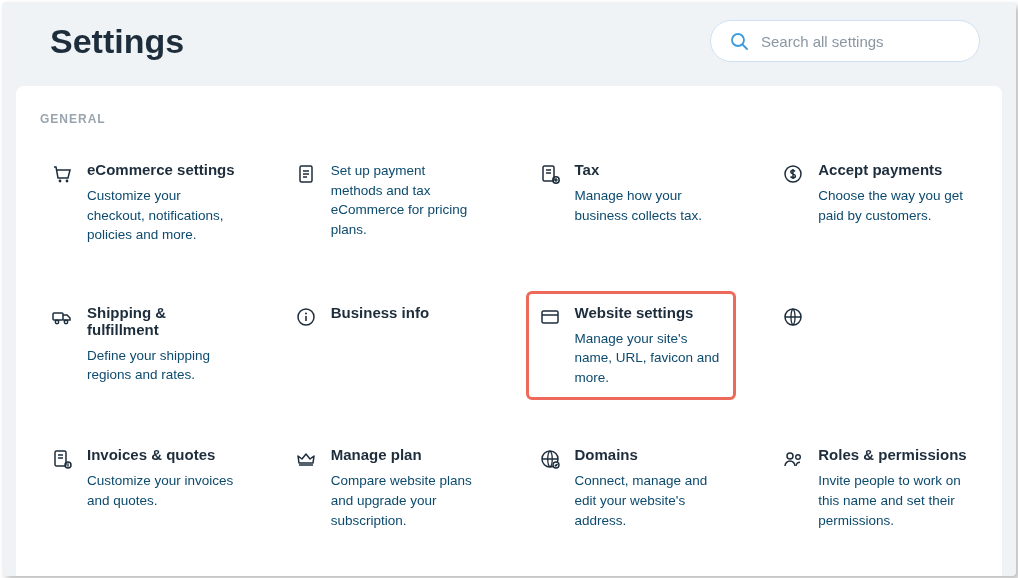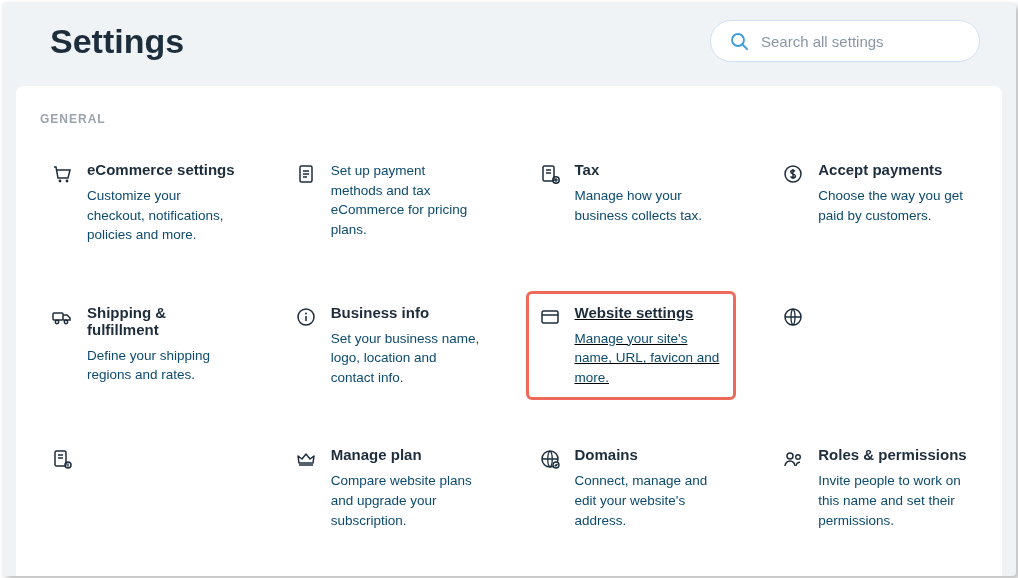--- a/index.html
+++ b/index.html
@@ -79,21 +79,20 @@
     align-items: flex-start;
     gap: 14px;
     padding: 10px 10px;
     border-radius: 6px;
     cursor: pointer;
     border: 3px solid transparent;
   }
   .card.highlight {
     border-color: #ed6a5a;
     background: #fff;
-    text-decoration: underline;
   }
   .icon-box {
     flex: 0 0 22px;
     width: 22px;
     height: 22px;
     display: flex;
     align-items: center;
     justify-content: center;
     margin-top: 2px;
   }
@@ -255,21 +254,20 @@
           </div>
         </div>
         <div class="card">
           <span class="icon-box">
             <svg viewBox="0 0 22 22">
               <use href="#ic-info"></use>
             </svg>
           </span>
           <div class="card-body">
             <div class="card-title">Business info</div>
-            <div class="card-desc">Set your business name, logo, location and contact info.</div>
           </div>
         </div>
         <div class="card highlight">
           <span class="icon-box">
             <svg viewBox="0 0 22 22">
               <use href="#ic-browser"></use>
             </svg>
           </span>
           <div class="card-body">
             <div class="card-title">Website settings</div>
@@ -282,20 +280,24 @@
               <use href="#ic-globe"></use>
             </svg>
           </span>
         </div>
         <div class="card">
           <span class="icon-box">
             <svg viewBox="0 0 22 22">
               <use href="#ic-invoice"></use>
             </svg>
           </span>
+          <div class="card-body">
+            <div class="card-title">Invoices &amp; quotes</div>
+            <div class="card-desc">Customize your invoices and quotes.</div>
+          </div>
         </div>
         <div class="card">
           <span class="icon-box">
             <svg viewBox="0 0 22 22">
               <use href="#ic-crown"></use>
             </svg>
           </span>
           <div class="card-body">
             <div class="card-title">Manage plan</div>
             <div class="card-desc">Compare website plans and upgrade your subscription.</div>

